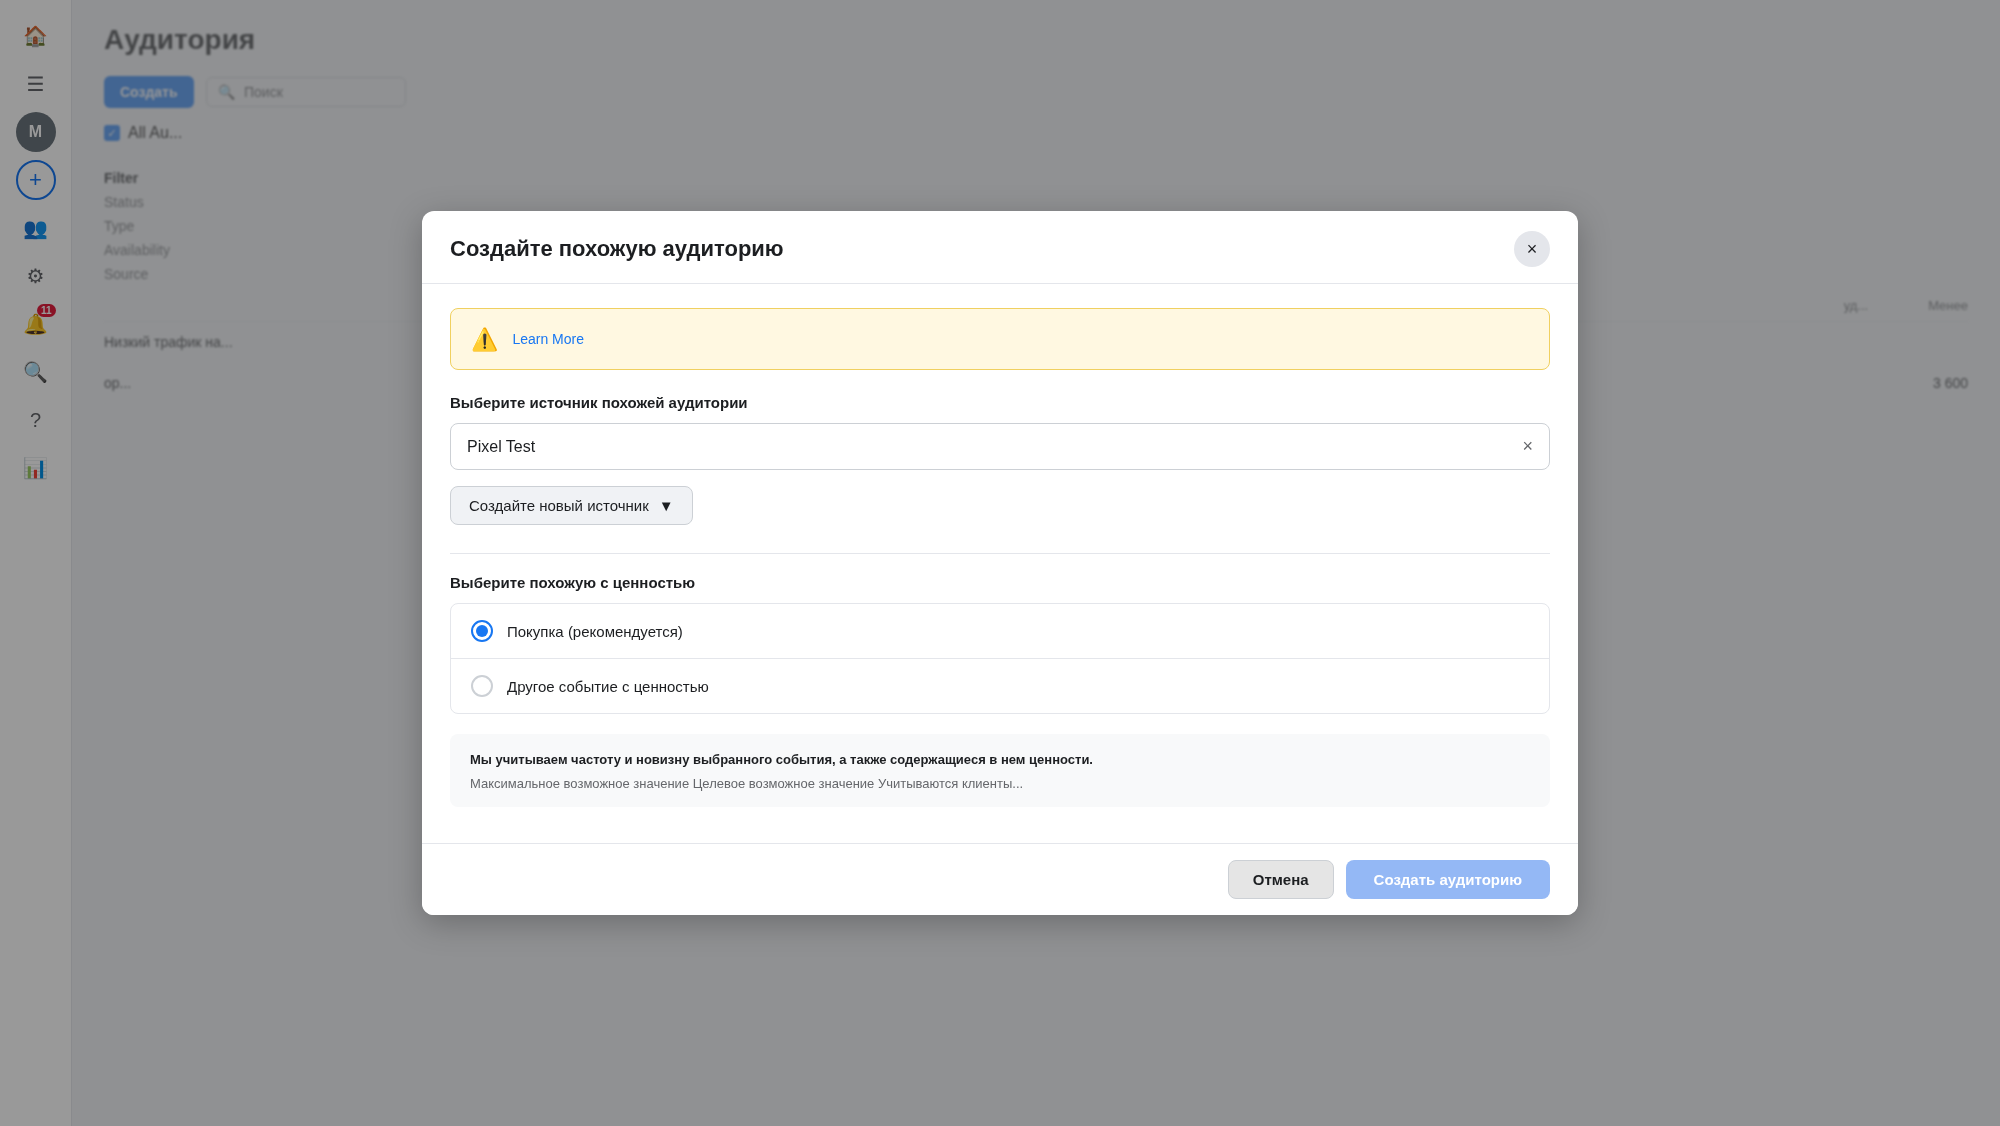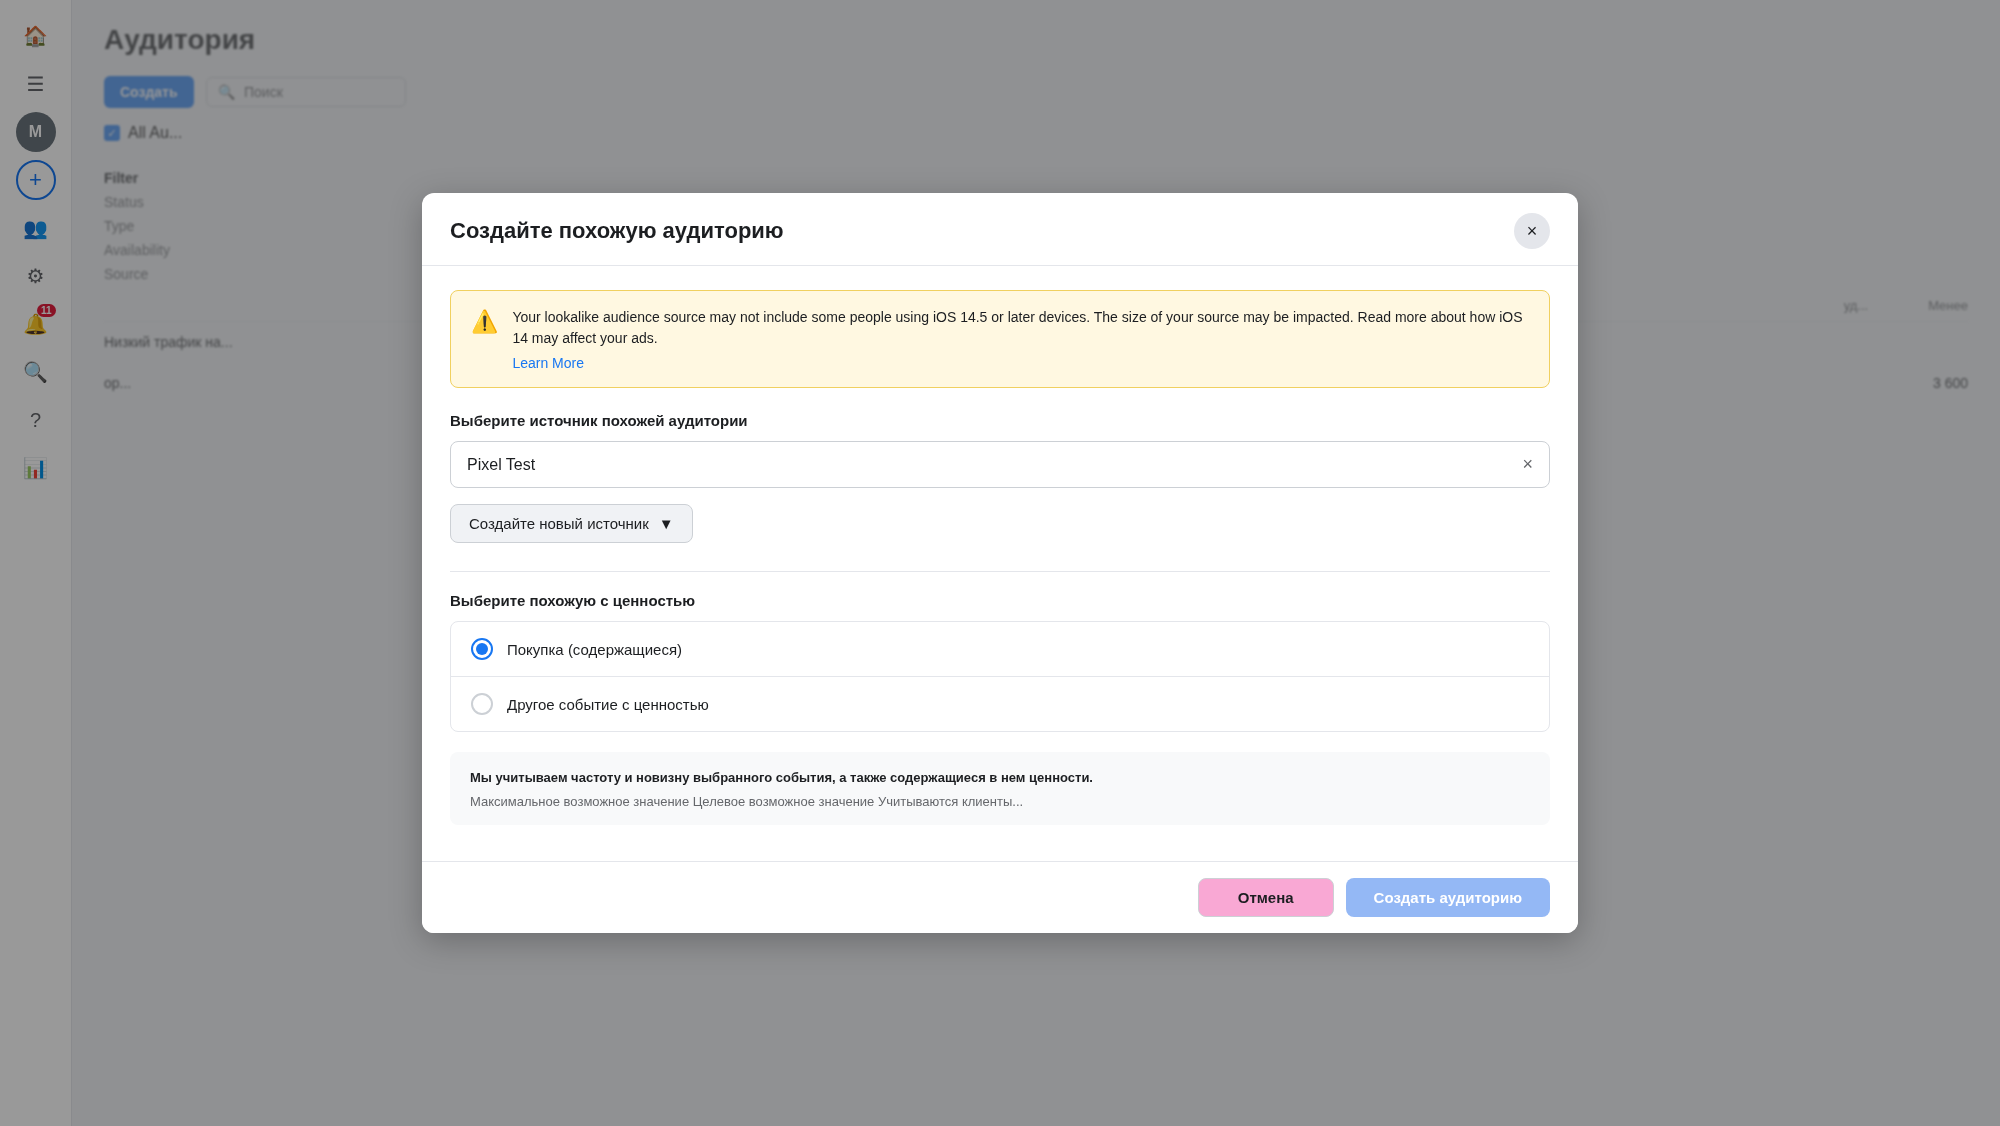--- a/index.html
+++ b/index.html
@@ -377,24 +377,24 @@
     
     .modal-footer {
       display: flex;
       justify-content: flex-end;
       gap: 12px;
       padding: 16px 28px;
       border-top: 1px solid #e4e6eb;
       background: #fff;
     }
     .cancel-btn {
-      background: #f9a8d4;
+      background: #e5e5e5;
       border: 1px solid #ccd0d5;
       border-radius: 8px;
-      padding: 10px 39px;
+      padding: 10px 24px;
       font-size: 15px;
       font-weight: 600;
       color: #1c1e21;
       cursor: pointer;
     }
     .submit-btn {
       background: #94b8f5;
       border: none;
       border-radius: 8px;
       padding: 10px 28px;
@@ -471,21 +471,20 @@
     <div class="modal-header">
       <span class="modal-title">Создайте похожую аудиторию</span>
       <button class="modal-close">×</button>
     </div>
 
     <div class="modal-body">
 
       <div class="warning-banner">
         <span class="warning-icon">⚠️</span>
         <div>
-          <div class="warning-text">Your lookalike audience source may not include some people using iOS 14.5 or later devices. The size of your source may be impacted. Read more about how iOS 14 may affect your ads.</div>
           <a class="warning-link" href="#">Learn More</a>
         </div>
       </div>
 
       <div class="section-label">Выберите источник похожей аудитории</div>
       <div class="source-input-row">
         <span class="source-input-text">Pixel Test</span>
         <button class="source-clear-btn">
           <span>×</span>
         </button>
@@ -497,21 +496,21 @@
       </button>
 
       <hr class="section-divider">
 
       <div class="section-label">Выберите похожую с ценностью</div>
 
       <div class="radio-group">
 
         <div class="radio-option">
           <div class="radio-circle selected"></div>
-          <span class="radio-label">Покупка (содержащиеся)</span>
+          <span class="radio-label">Покупка (рекомендуется)</span>
         </div>
 
         <div class="radio-option">
           <div class="radio-circle"></div>
           <span class="radio-label">Другое событие с ценностью</span>
         </div>
       </div>
 
       <div class="info-box">
         <div class="info-box-text">Мы учитываем частоту и новизну выбранного события, а также содержащиеся в нем ценности.</div>

